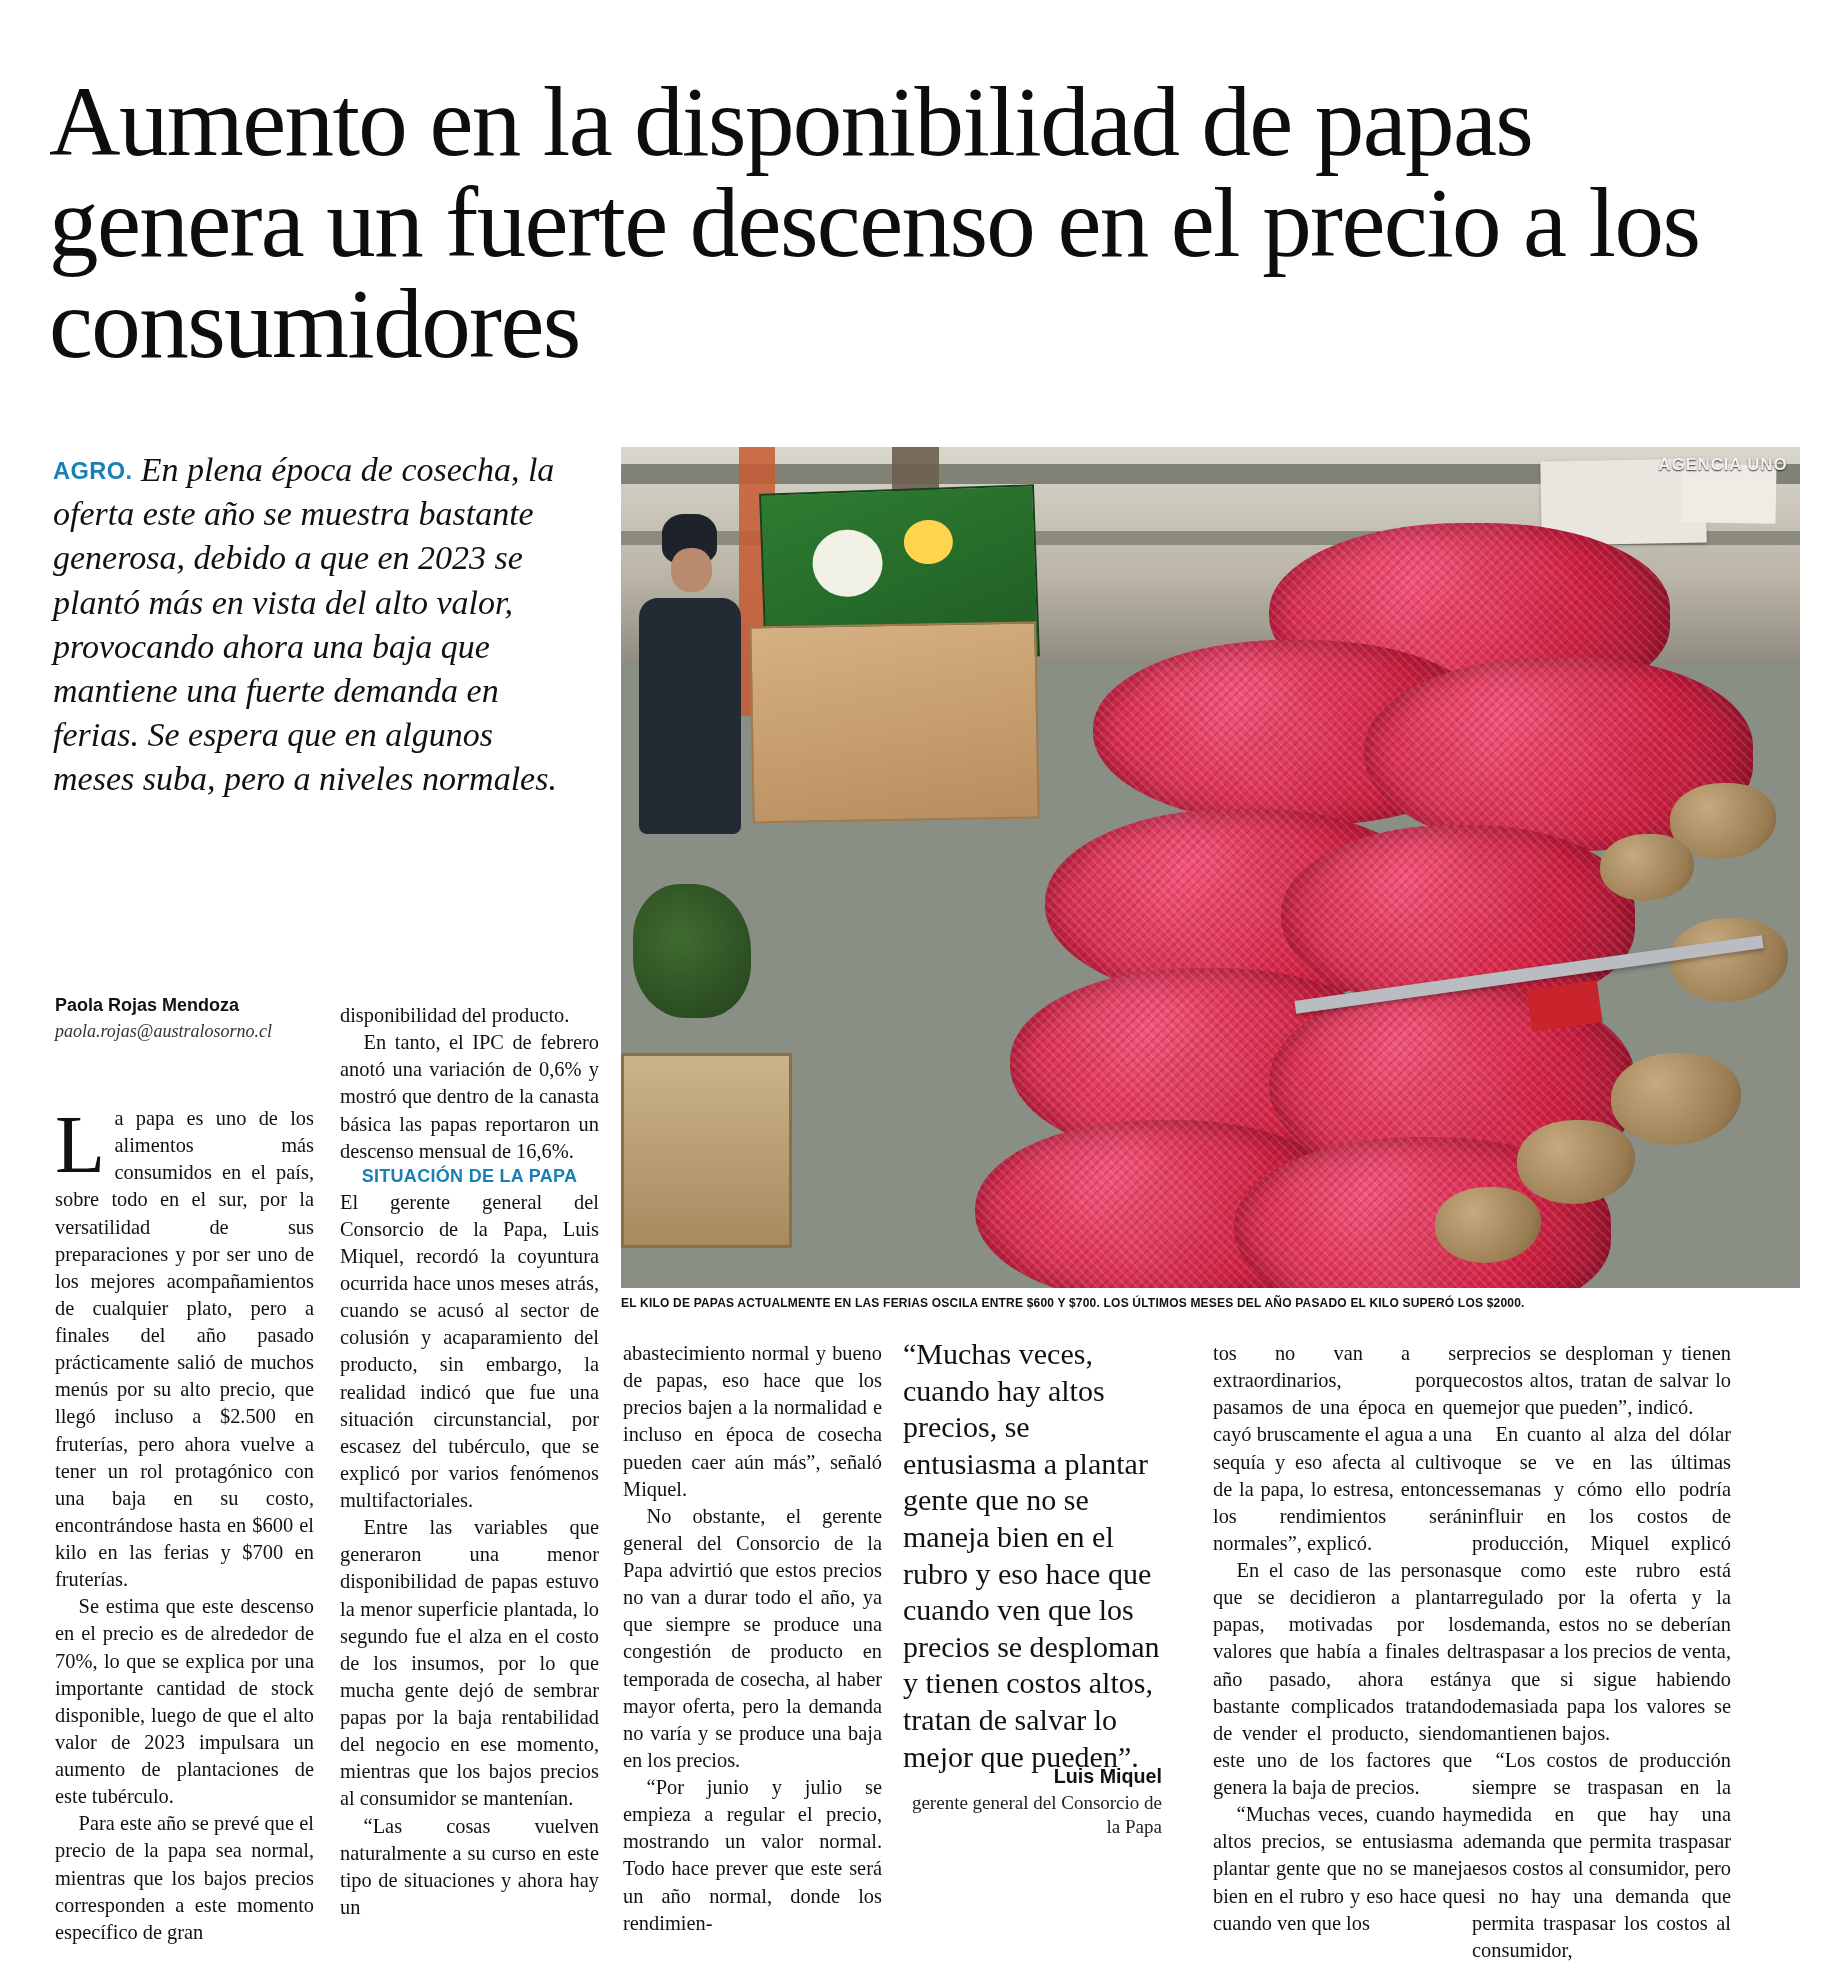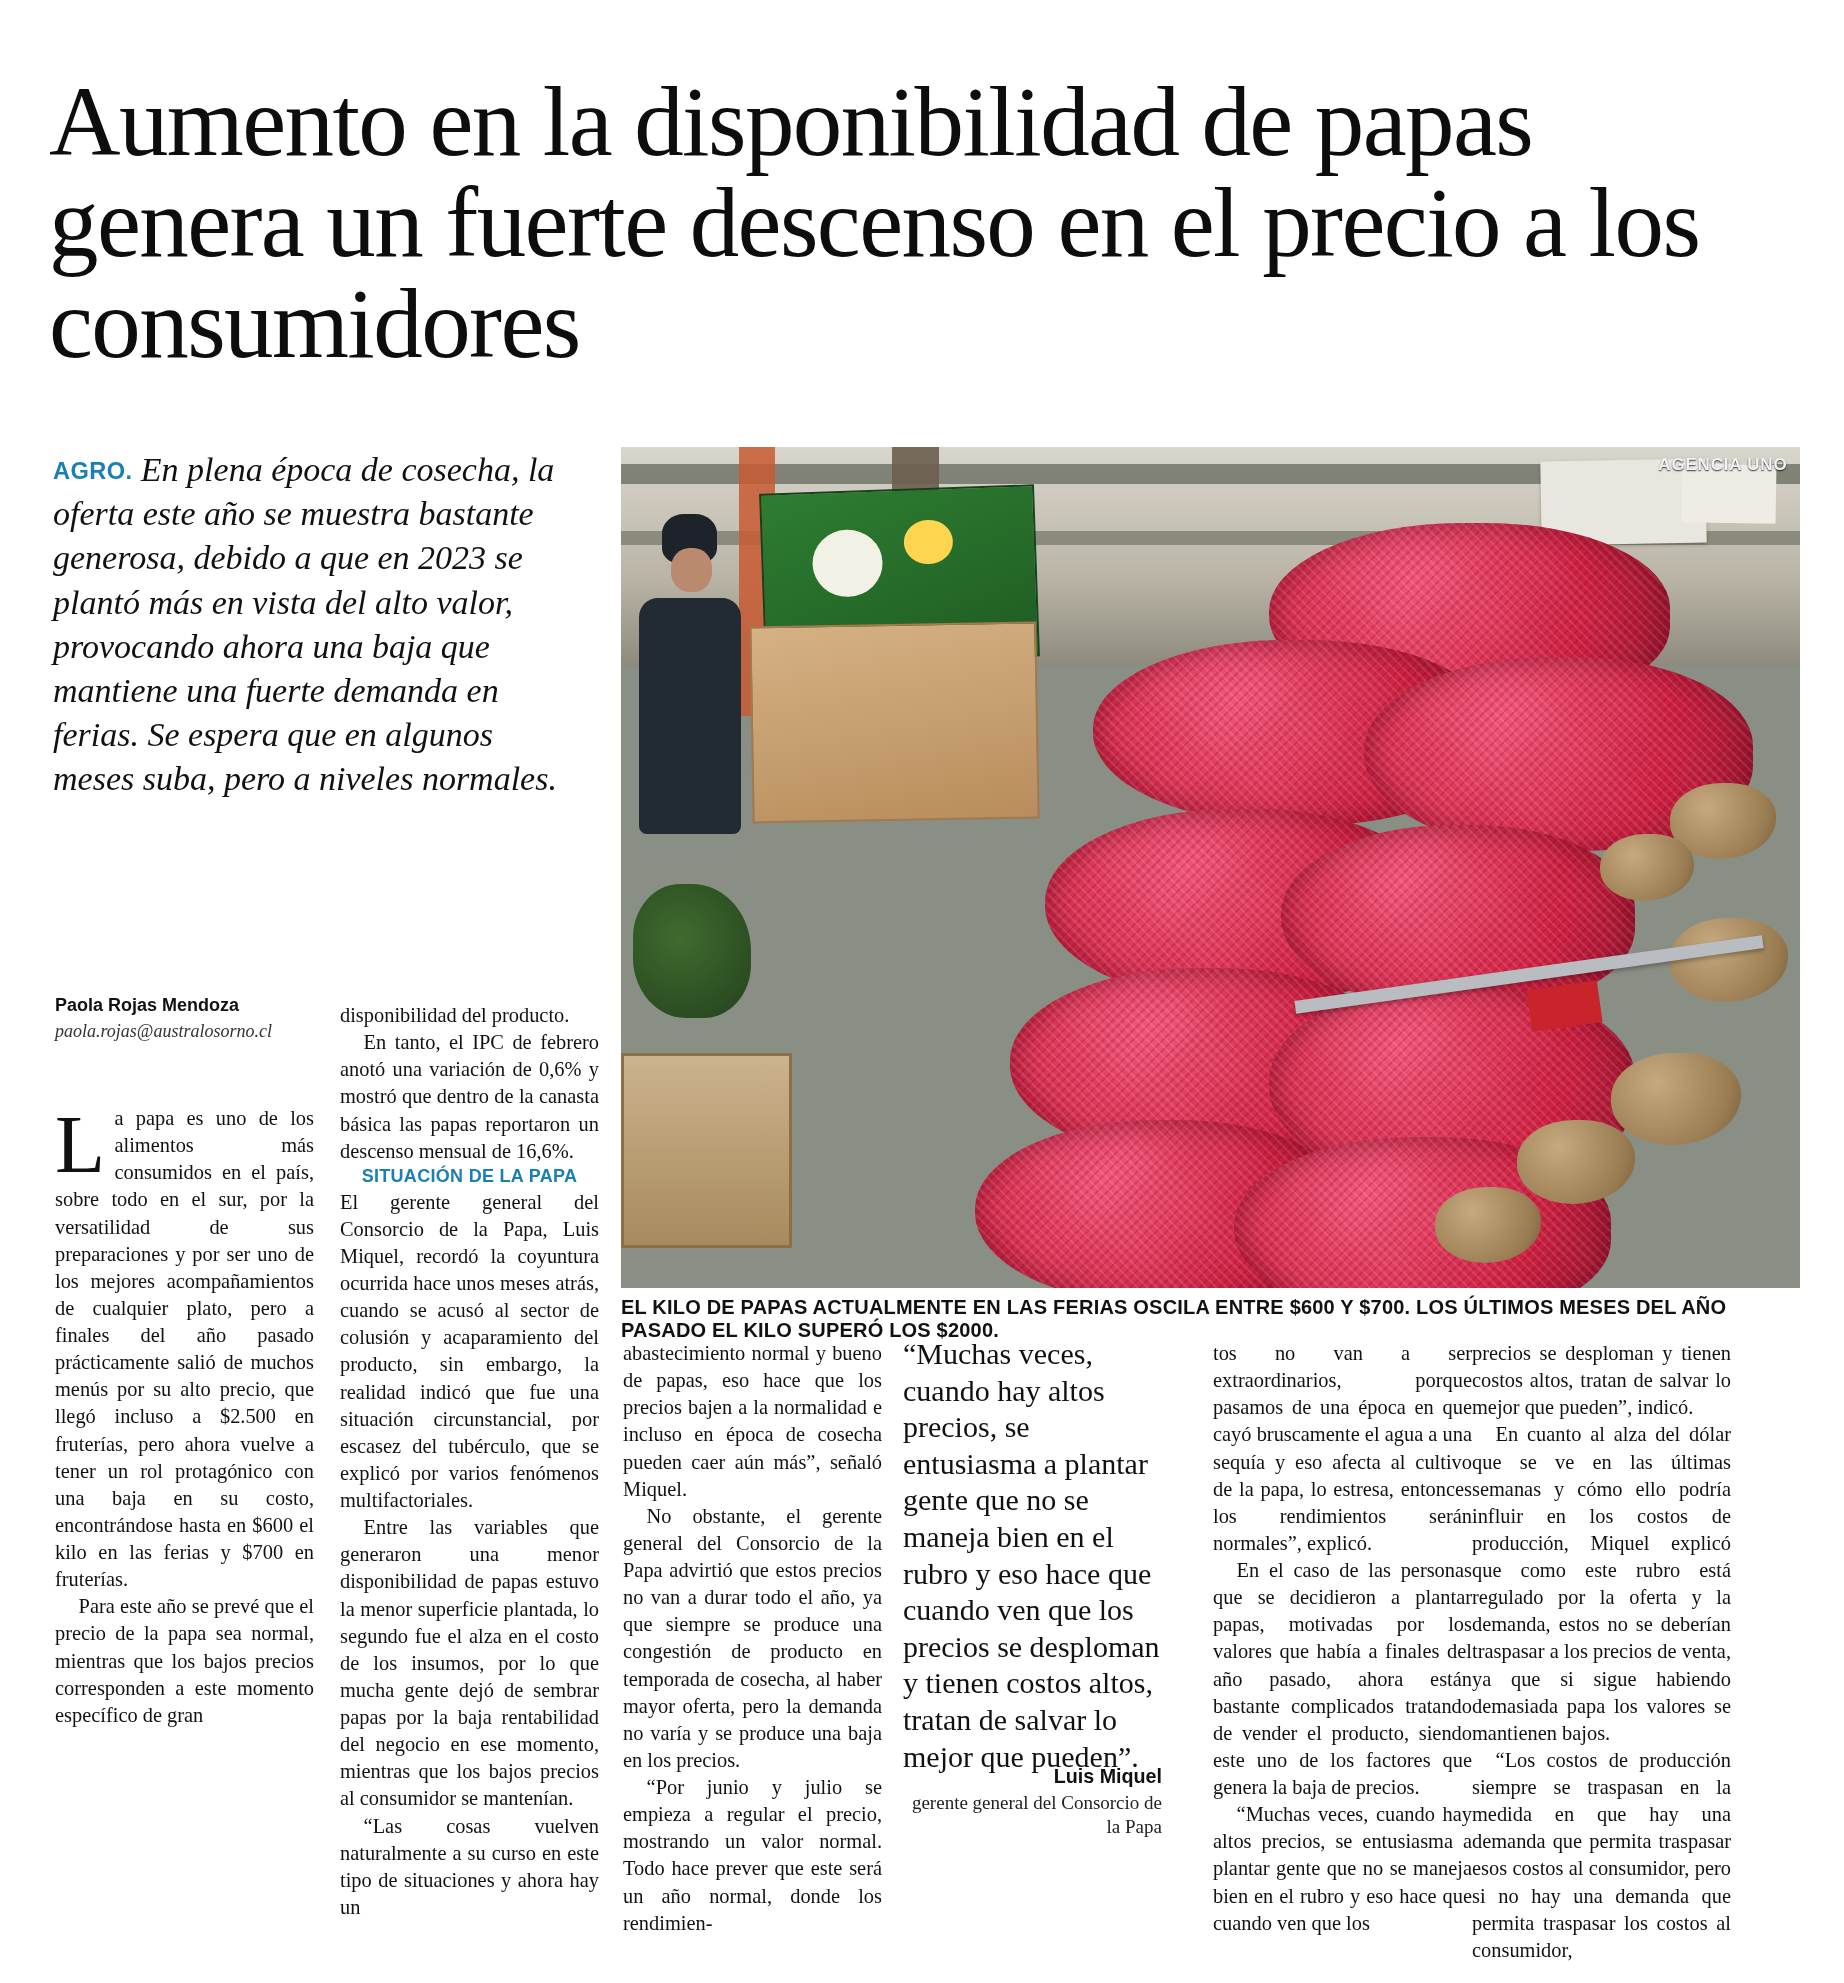--- a/index.html
+++ b/index.html
@@ -192,21 +192,21 @@
     font-weight: bold;
     color: #f2f2f2;
     text-shadow: 0 0.8px 1.6px rgba(0,0,0,.8);
   }
   .photo-caption {
     position: absolute;
     left: 621px;
     top: 1296px;
     width: 1183px;
     font-family: "Liberation Sans", sans-serif;
-    font-size: 20px;
+    font-size: 12px;
     letter-spacing: 0.2px;
     font-weight: bold;
     color: #111;
   }
 
   
   .col {
     position: absolute;
     font-family: "Liberation Serif", serif;
     font-size: 20.4px;
@@ -333,20 +333,21 @@
     <div class="cart-bar"></div>
     <div class="cart-red"></div>
 
     <div class="credit">AGENCIA UNO</div>
   </div>
 
   <div class="photo-caption">EL KILO DE PAPAS ACTUALMENTE EN LAS FERIAS OSCILA ENTRE $600 Y $700. LOS ÚLTIMOS MESES DEL AÑO PASADO EL KILO SUPERÓ LOS $2000.</div>
 
   <div class="col" id="col1">
     <p class="first dropcap">La papa es uno de los alimentos más consumidos en el país, sobre todo en el sur, por la versatilidad de sus preparaciones y por ser uno de los mejores acompañamientos de cualquier plato, pero a finales del año pasado prácticamente salió de muchos menús por su alto precio, que llegó incluso a $2.500 en fruterías, pero ahora vuelve a tener un rol protagónico con una baja en su costo, encontrándose hasta en $600 el kilo en las ferias y $700 en fruterías.</p>
+    <p>Se estima que este descenso en el precio es de alrededor de 70%, lo que se explica por una importante cantidad de stock disponible, luego de que el alto valor de 2023 impulsara un aumento de plantaciones de este tubérculo.</p>
     <p>Para este año se prevé que el precio de la papa sea normal, mientras que los bajos precios corresponden a este momento específico de gran</p>
   </div>
 
   <div class="col" id="col2">
     <p class="first">disponibilidad del producto.</p>
     <p>En tanto, el IPC de febrero anotó una variación de 0,6% y mostró que dentro de la canasta básica las papas reportaron un descenso mensual de 16,6%.</p>
     <p class="subhead">SITUACIÓN DE LA PAPA</p>
     <p class="first">El gerente general del Consorcio de la Papa, Luis Miquel, recordó la coyuntura ocurrida hace unos meses atrás, cuando se acusó al sector de colusión y acaparamiento del producto, sin embargo, la realidad indicó que fue una situación circunstancial, por escasez del tubérculo, que se explicó por varios fenómenos multifactoriales.</p>
     <p>Entre las variables que generaron una menor disponibilidad de papas estuvo la menor superficie plantada, lo segundo fue el alza en el costo de los insumos, por lo que mucha gente dejó de sembrar papas por la baja rentabilidad del negocio en ese momento, mientras que los bajos precios al consumidor se mantenían.</p>
     <p>“Las cosas vuelven naturalmente a su curso en este tipo de situaciones y ahora hay un</p>

